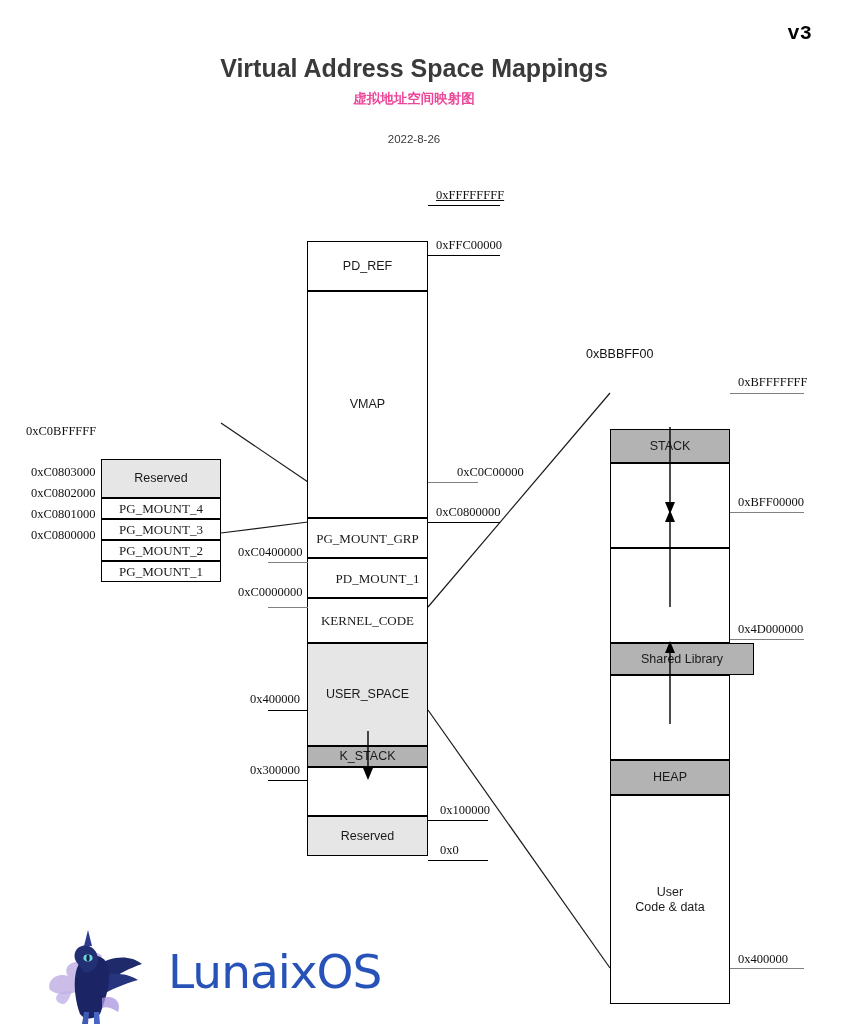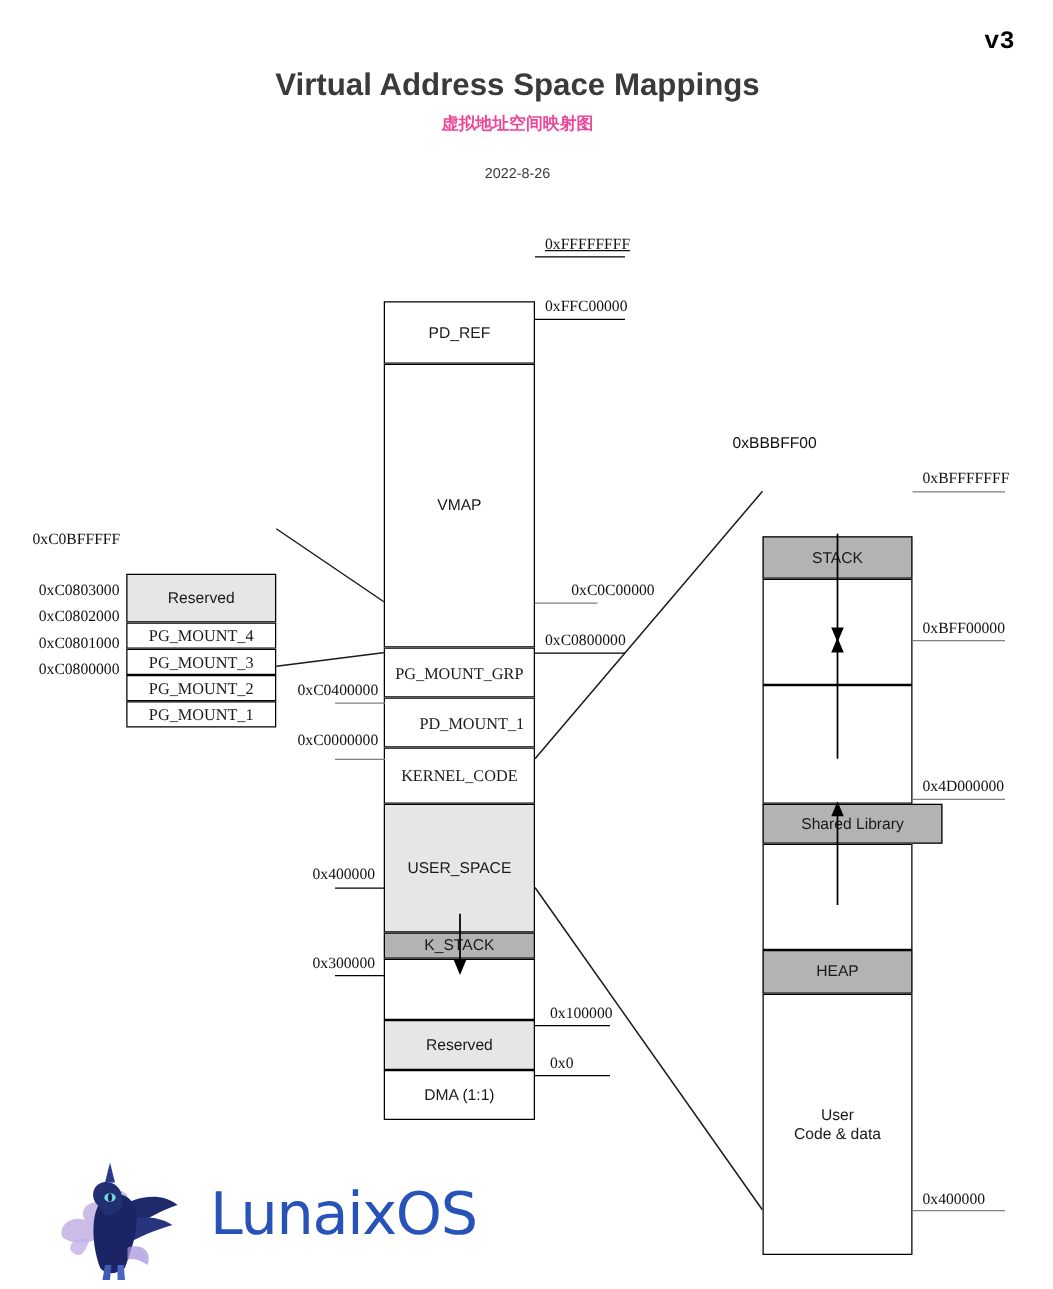--- a/index.html
+++ b/index.html
@@ -151,23 +151,20 @@
   </div>
 
   <div class="blk" style="left:307px;top:731px;width:121px;height:49px;">
     <span class="lbl"></span>
   </div>
 
   <div class="blk fill-light" style="left:307px;top:780px;width:121px;height:40px;">
     <span class="lbl">Reserved</span>
   </div>
 
-  <div class="blk" style="left:307px;top:820px;width:121px;height:40px;">
-    <span class="lbl">DMA (1:1)</span>
-  </div>
 
   <svg class="overlay">
     <line x1="368" y1="731" x2="368" y2="771" stroke="#000" stroke-width="1.4"></line>
     <polygon points="368,780 363,768 373,768" fill="#000"></polygon>
   </svg>
 
   <div class="tick dark" style="left:428px;top:205px;width:72px;"></div>
   <div class="addr" style="left:436px;top:188px;text-decoration:underline;">0xFFFFFFFF</div>
 
   <div class="tick dark" style="left:428px;top:255px;width:72px;"></div>

